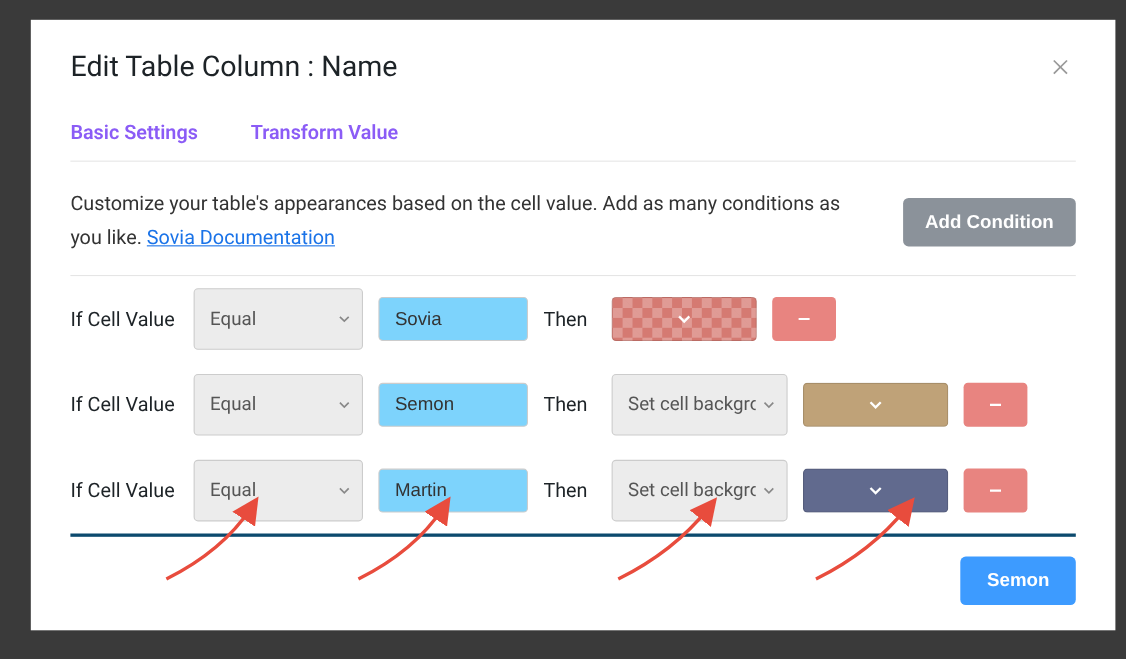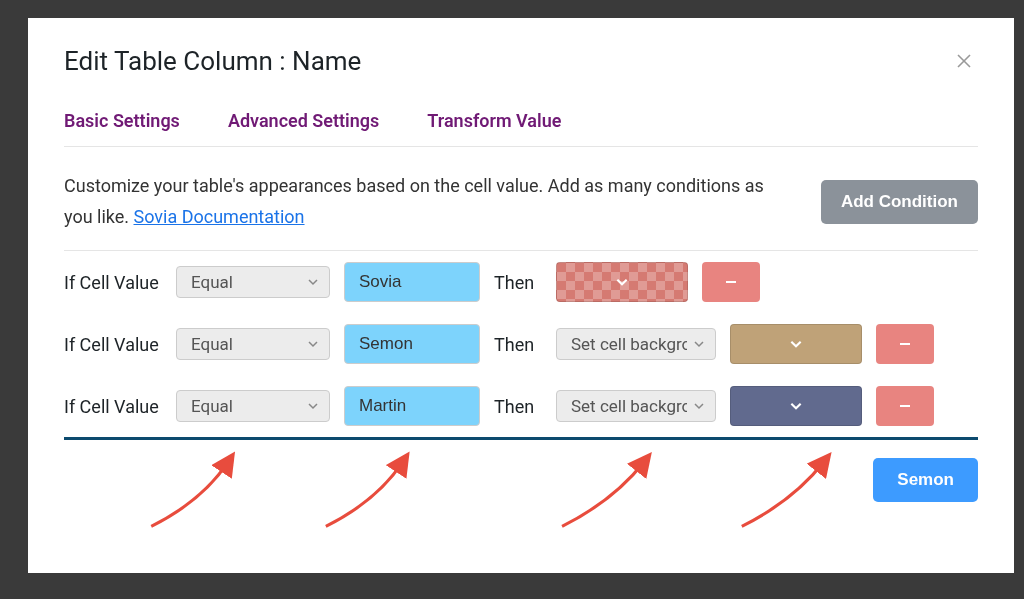--- a/index.html
+++ b/index.html
@@ -55,21 +55,21 @@
     }
     .tabs {
       display: flex;
       gap: 48px;
       border-bottom: 1px solid #e5e5e5;
     }
     .tab {
       padding: 6px 0 14px 0;
       font-size: 18px;
       font-weight: 600;
-      color: #701a75;
+      color: #8b5cf6;
       cursor: pointer;
       border-bottom: 3px solid transparent;
       margin-bottom: -2px;
     }
     .tab.active {
       color: #2a8cff;
       border-bottom-color: #2a8cff;
     }
     .description-row {
       display: flex;
@@ -116,21 +116,21 @@
       white-space: nowrap;
     }
     .then-label {
       font-size: 18px;
       color: #1d2327;
       width: 48px;
     }
     .select-wrap {
       position: relative;
       width: 154px;
-      height: 32px;
+      height: 56px;
       background: #ececec;
       border: 1px solid #ccc;
       border-radius: 4px;
       display: flex;
       align-items: center;
       padding: 0 28px 0 14px;
       cursor: pointer;
     }
     .select-wrap.wide {
       width: 160px;
@@ -226,21 +226,20 @@
     <div class="close-btn">
       <svg viewBox="0 0 16 16" fill="none" stroke="currentColor" stroke-width="1.6">
         <line x1="2" y1="2" x2="14" y2="14"></line>
         <line x1="14" y1="2" x2="2" y2="14"></line>
       </svg>
     </div>
   </div>
 
   <div class="tabs">
     <div class="tab">Basic Settings</div>
-    <div class="tab">Advanced Settings</div>
     <div class="tab">Transform Value</div>
   </div>
 
   <div class="description-row">
     <div class="description">
       <span>Customize your table's appearances based on the cell value. Add as many conditions as you like. </span><a href="#">Sovia Documentation</a>
     </div>
     <button class="btn-add">Add Condition</button>
   </div>
 

